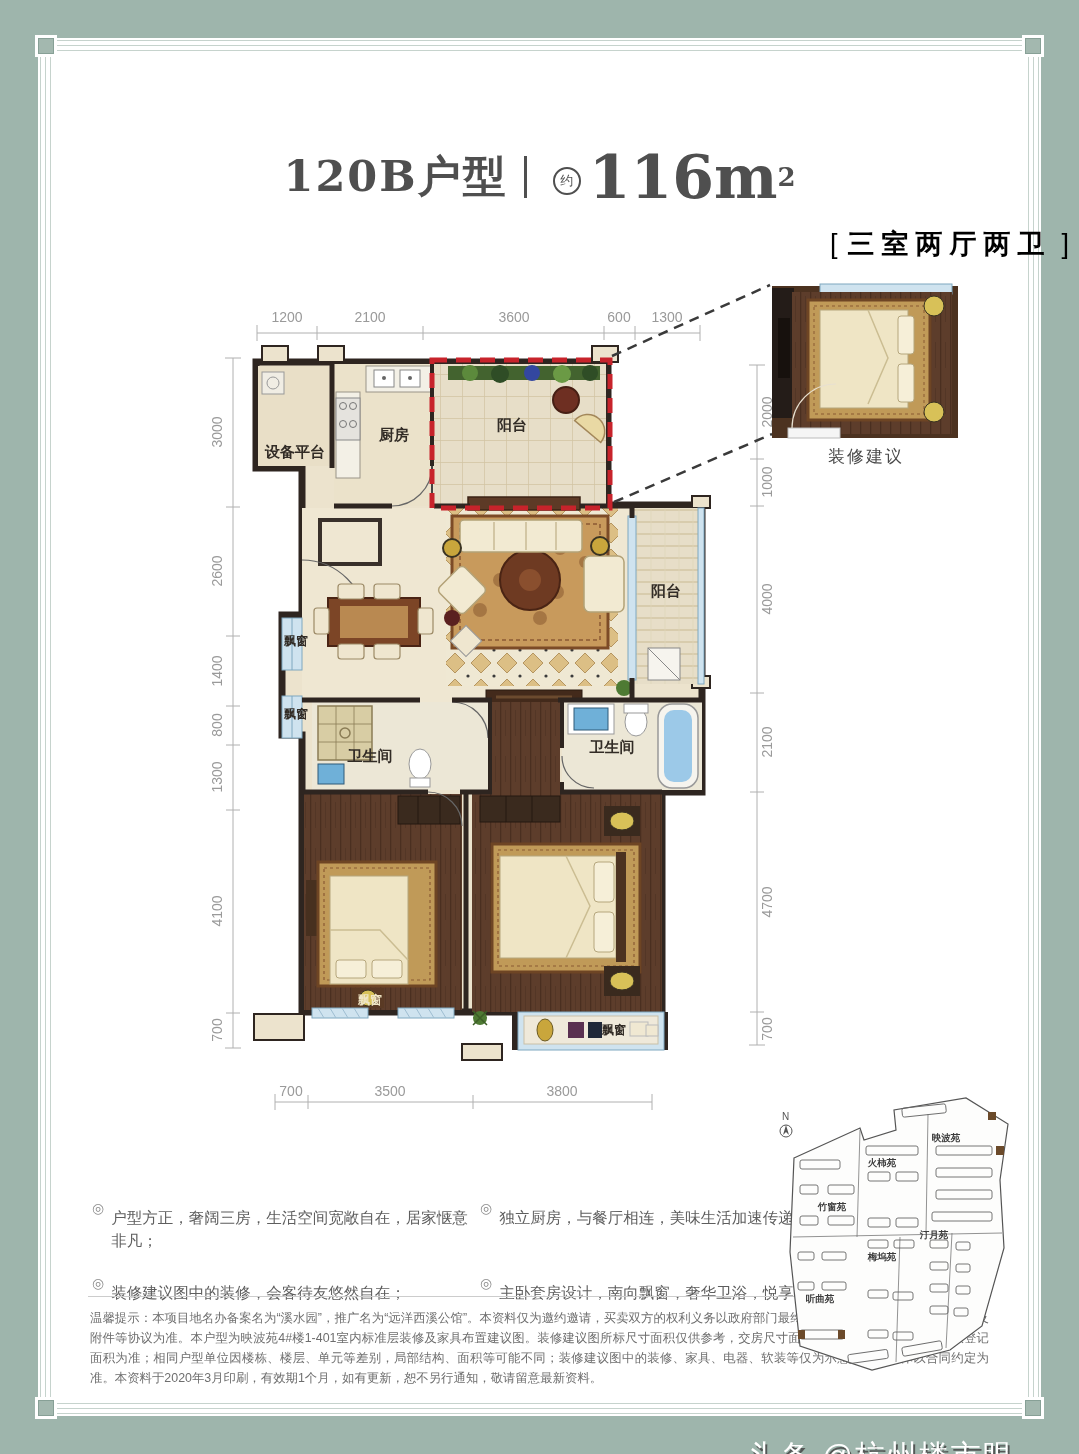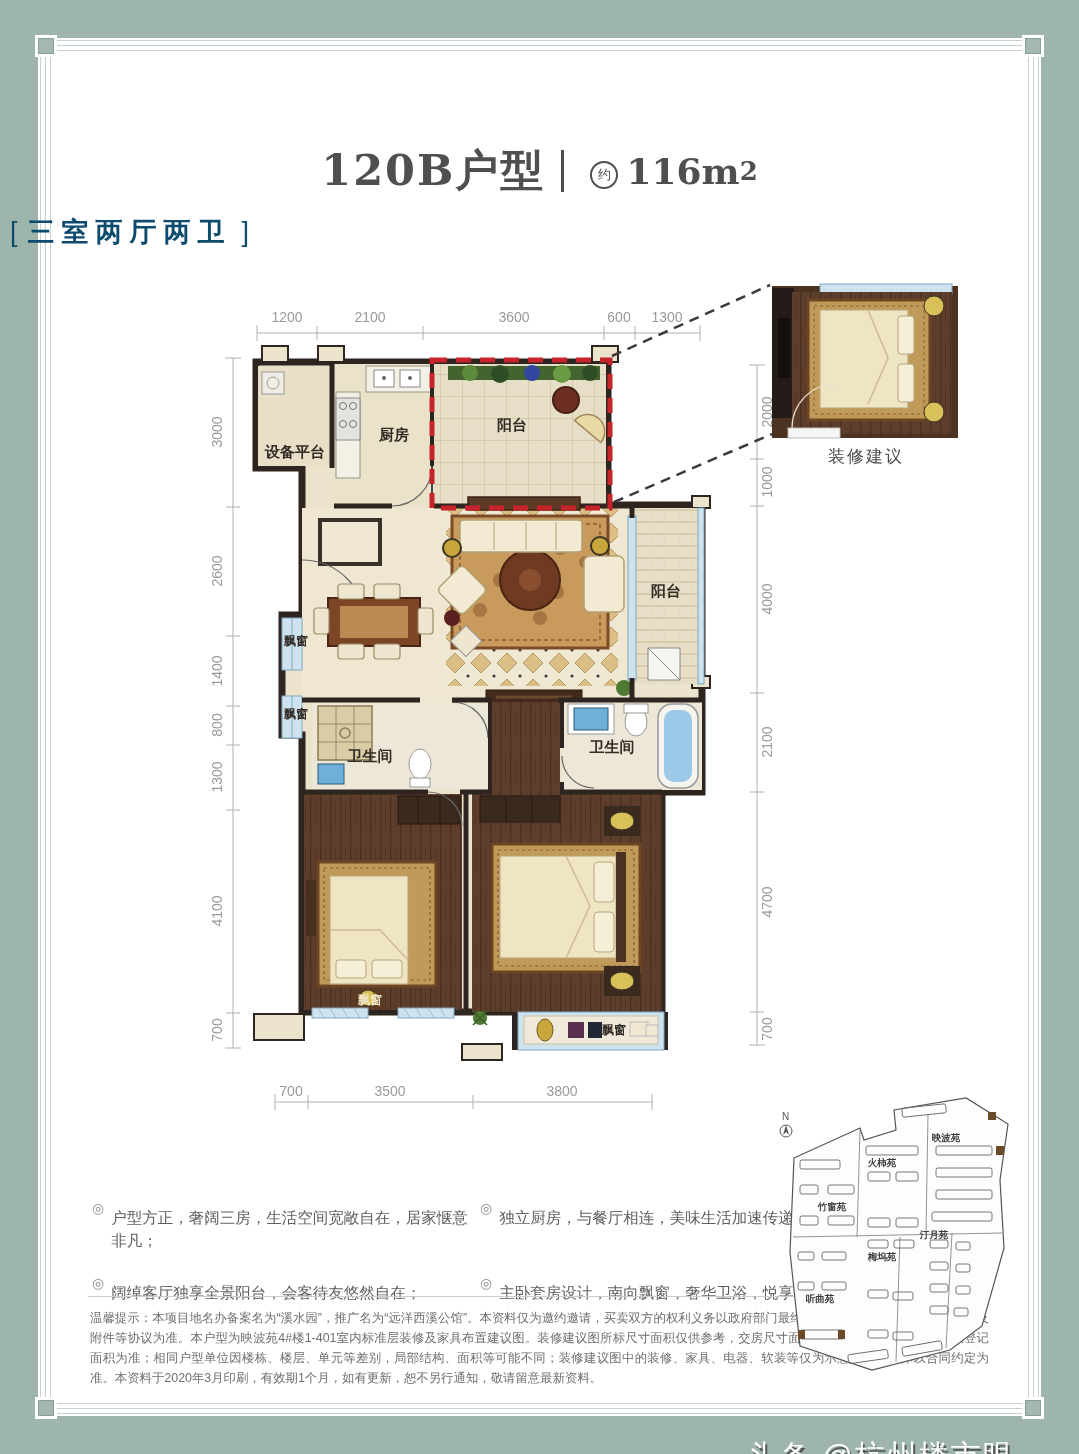--- a/index.html
+++ b/index.html
@@ -8,31 +8,31 @@
   .inner{position:absolute;left:38px;top:38px;right:38px;bottom:38px;background:#ffffff;}
   .frame-line{position:absolute;border:1px solid #c6d3cd;pointer-events:none;}
   .fl1{left:40px;top:40px;right:40px;bottom:40px;}
   .fl2{left:45px;top:45px;right:45px;bottom:45px;}
   .fl3{left:50px;top:50px;right:50px;bottom:50px;}
   .corner-sq{position:absolute;width:14px;height:14px;background:#a3b8af;border:1px solid #87a096;
              box-shadow:0 0 0 3px #ffffff;}
   .csq-tl{left:38px;top:38px;} .csq-tr{right:38px;top:38px;}
   .csq-bl{left:38px;bottom:38px;} .csq-br{right:38px;bottom:38px;}
 
-  .header{position:absolute;left:0;top:142px;width:1079px;text-align:left;color:#4f4f4f;}
+  .header{position:absolute;left:0;top:142px;width:1079px;text-align:right;color:#4f4f4f;}
   .title-row{display:flex;align-items:center;justify-content:center;
              font-family:"DejaVu Serif","Liberation Serif",serif;font-weight:700;}
   .t-num{font-size:52px;letter-spacing:1px;}
   .t-cjk{font-size:43px;letter-spacing:2px;}
   .t-divider{display:inline-block;width:3px;height:42px;background:#4f4f4f;margin:0 16px;}
   .t-approx{display:inline-flex;align-items:center;justify-content:center;width:24px;height:24px;
             border:2px solid #4f4f4f;border-radius:50%;font-size:13px;font-weight:400;margin:8px 8px 0 10px;}
-  .t-area{font-size:36px;}
+  .t-area{font-size:60px;}
   .t-sup{font-size:26px;vertical-align:super;line-height:0;}
-  .subtitle-row{margin-top:14px;font-size:27px;font-weight:700;letter-spacing:7px;color:#0c4a6e;}
+  .subtitle-row{margin-top:14px;font-size:27px;font-weight:700;letter-spacing:7px;color:#000000;}
   .br{font-weight:400;letter-spacing:0;margin:0 10px;}
 
   .features{position:absolute;left:92px;top:1198px;width:905px;color:#5e5e5e;font-size:15.5px;}
   .feat-row{display:flex;margin-bottom:20px;}
   .feat-item{display:flex;align-items:flex-start;}
   .feat-item.c1{width:388px;flex:none;}
   .feat-marker{color:#8d8d8d;margin-right:7px;font-size:14px;line-height:1.5;}
   .feat-text{line-height:1.5;margin-top:8px;}
 
   .divider-line{position:absolute;left:88px;right:88px;top:1296px;height:1px;background:#cccccc;}
@@ -424,21 +424,21 @@
         <span class="feat-text">户型方正，奢阔三房，生活空间宽敞自在，居家惬意非凡；</span>
       </div>
       <div class="feat-item">
         <span class="feat-marker">◎</span>
         <span class="feat-text">独立厨房，与餐厅相连，美味生活加速传递；</span>
       </div>
     </div>
     <div class="feat-row">
       <div class="feat-item c1">
         <span class="feat-marker">◎</span>
-        <span class="feat-text">阔绰客厅独享全景阳台，会客待友悠然自在；</span>
+        <span class="feat-text">装修建议图中的装修，会客待友悠然自在；</span>
       </div>
       <div class="feat-item">
         <span class="feat-marker">◎</span>
         <span class="feat-text">主卧套房设计，南向飘窗，奢华卫浴，悦享尊荣人生。</span>
       </div>
     </div>
   </div>
 
   <div class="divider-line"></div>
   <div class="disclaimer">温馨提示：本项目地名办备案名为“溪水园”，推广名为“远洋西溪公馆”。本资料仅为邀约邀请，买卖双方的权利义务以政府部门最终批准文件、《商品房买卖合同》及附件等协议为准。本户型为映波苑4#楼1-401室内标准层装修及家具布置建议图。装修建议图所标尺寸面积仅供参考，交房尺寸面积根据合同约定并最终以产权登记面积为准；相同户型单位因楼栋、楼层、单元等差别，局部结构、面积等可能不同；装修建议图中的装修、家具、电器、软装等仅为示意参考，具体以合同约定为准。本资料于2020年3月印刷，有效期1个月，如有更新，恕不另行通知，敬请留意最新资料。</div>

